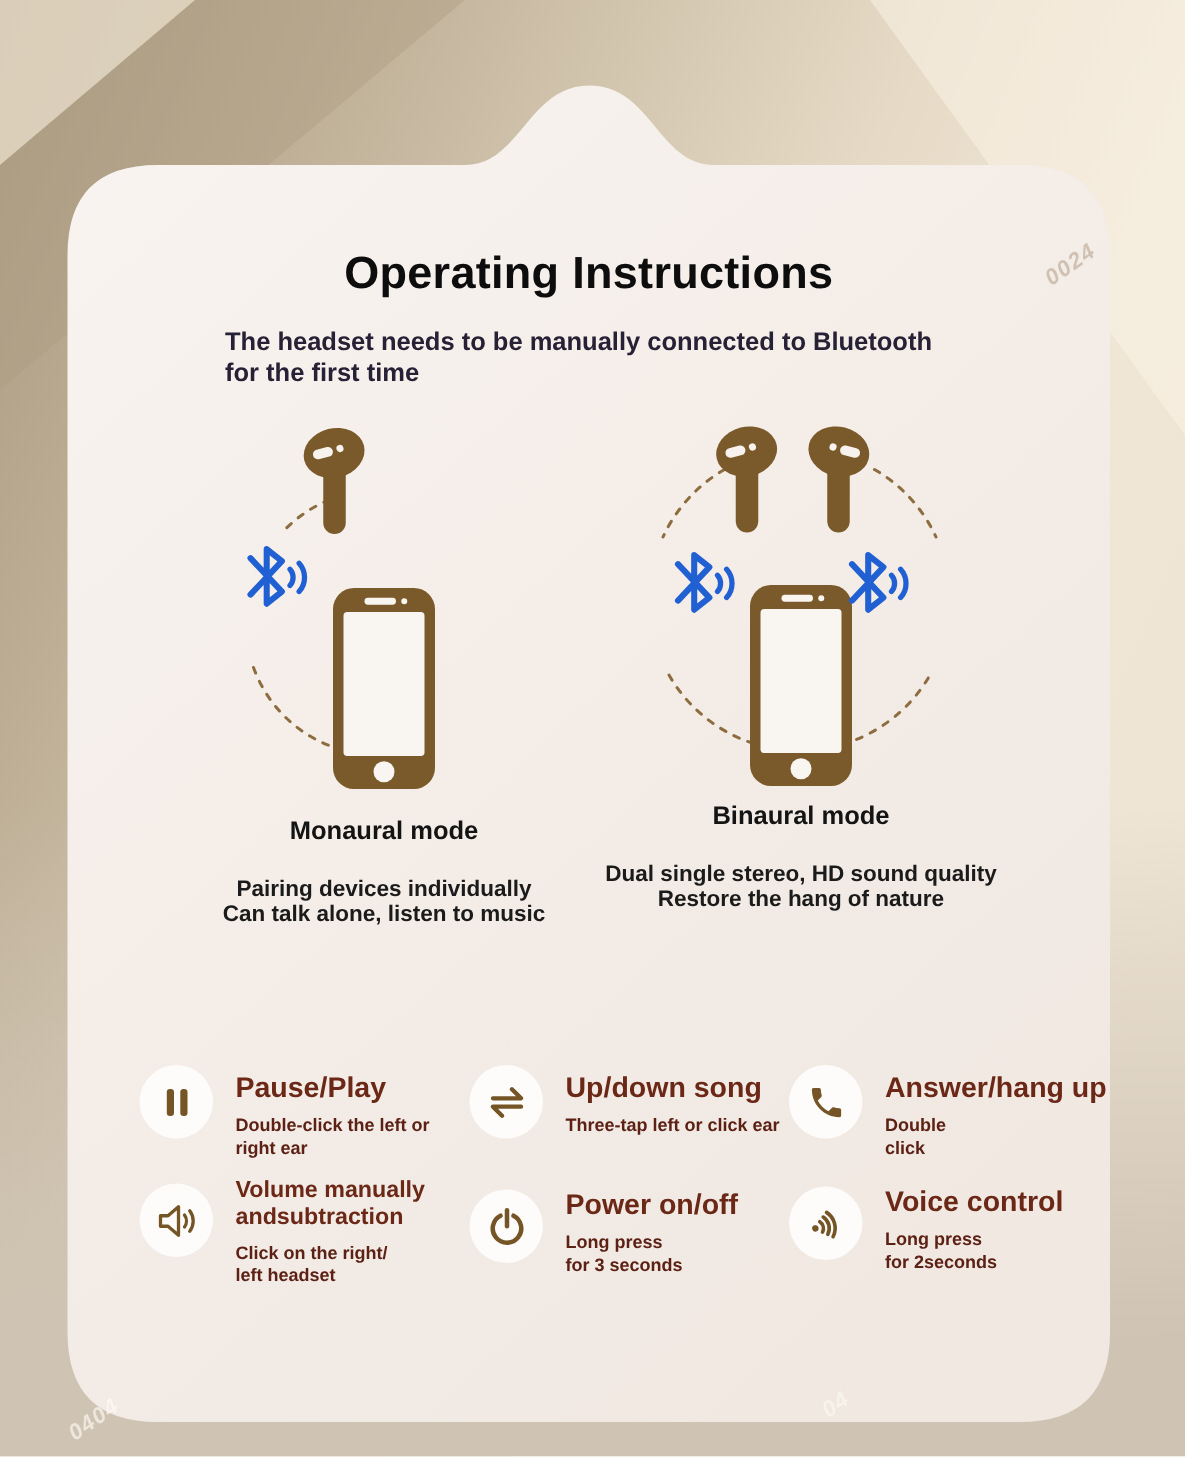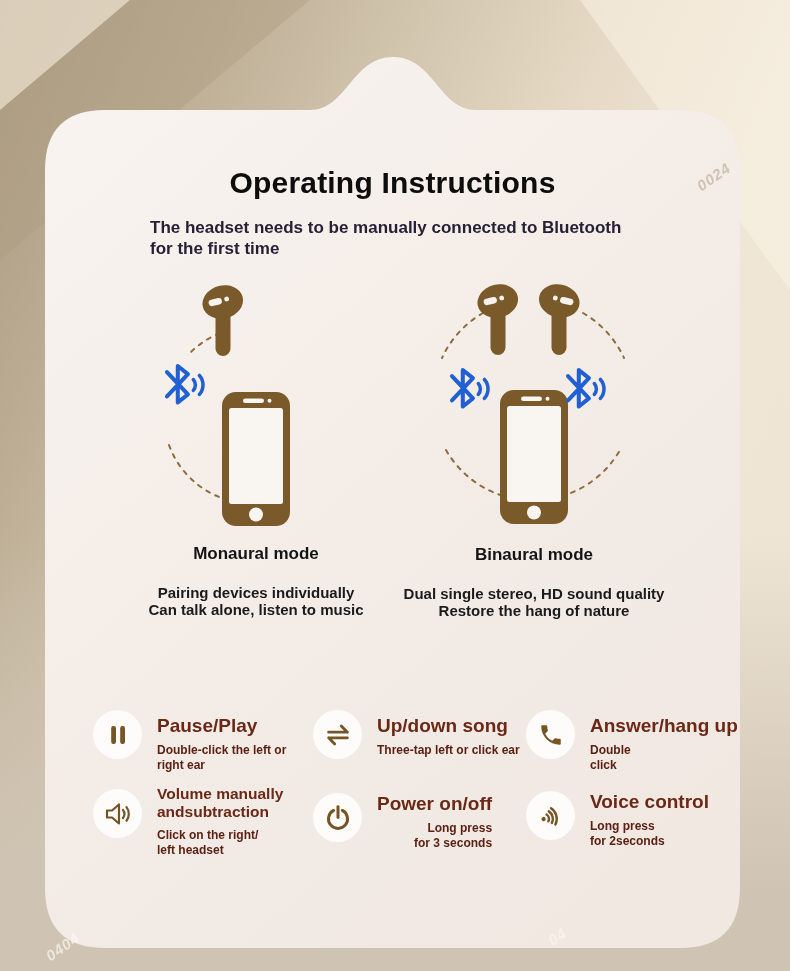--- a/index.html
+++ b/index.html
@@ -16,32 +16,32 @@
   .wedge-a{left:0;top:0;width:200px;height:160px;background:rgba(238,228,209,0.7);
     clip-path:polygon(0 0,130px 0,0 110px);}
   .wedge-c{right:0;top:0;width:280px;height:330px;background:rgba(249,242,230,0.55);
     clip-path:polygon(100% 0,25% 0,100% 88%);}
   #scene{position:absolute;left:0;top:0;z-index:2;}
   .layer{position:absolute;z-index:3;}
   .title{left:45px;width:695px;top:166px;text-align:center;font-size:30px;color:#0e0d0d;letter-spacing:.2px;}
   .subtitle{left:150px;top:217px;width:540px;font-size:17px;line-height:21px;color:#272135;white-space:pre-line;}
   .mode{width:300px;text-align:center;}
   .mode-mono{left:106px;top:544px;}
-  .mode-bin{left:384px;top:545px;}
+  .mode-bin{left:384px;top:534px;}
   .mode-name{font-size:17px;color:#141414;}
   .mode-d1{margin-top:20px;font-size:15px;color:#1b1b1b;}
   .mode-d2{font-size:15px;color:#1b1b1b;}
   .feature{display:flex;gap:15px;}
   .f-ic{width:49px;height:49px;border-radius:50%;background:#fdfcfa;display:flex;align-items:center;justify-content:center;flex:none;}
   .f-txt{margin-top:5px;}
   .f-title{font-size:19px;line-height:21px;color:#6b2817;white-space:pre-line;}
   .f-title-small{font-size:15.5px;line-height:18px;}
   .f-desc{margin-top:7px;font-size:12px;line-height:15px;color:#5c2114;white-space:pre-line;}
   .f1{left:93px;top:710px;}  .f2{left:313px;top:710px;}  .f3{left:526px;top:710px;}
-  .f4{left:93px;top:789px;}  .f5{left:313px;top:793px;text-align:right;}  .f6{left:526px;top:791px;}
+  .f4{left:93px;top:789px;}  .f5{left:313px;top:793px;}  .f6{left:526px;top:791px;}
   .f4 .f-txt{margin-top:-4px;} .f5 .f-txt,.f6 .f-txt{margin-top:0;}
   .wm{position:absolute;z-index:4;font-size:15px;font-style:italic;letter-spacing:1px;transform:rotate(-35deg);pointer-events:none;}
   .wm-tr{right:58px;top:168px;color:rgba(164,143,113,0.45);}
   .wm-bl{left:44px;bottom:16px;color:rgba(255,251,243,0.65);}
   .wm-br{left:548px;bottom:26px;color:rgba(255,251,243,0.55);}
 </style>
 </head>
 <body>
 
 <div class="page">

